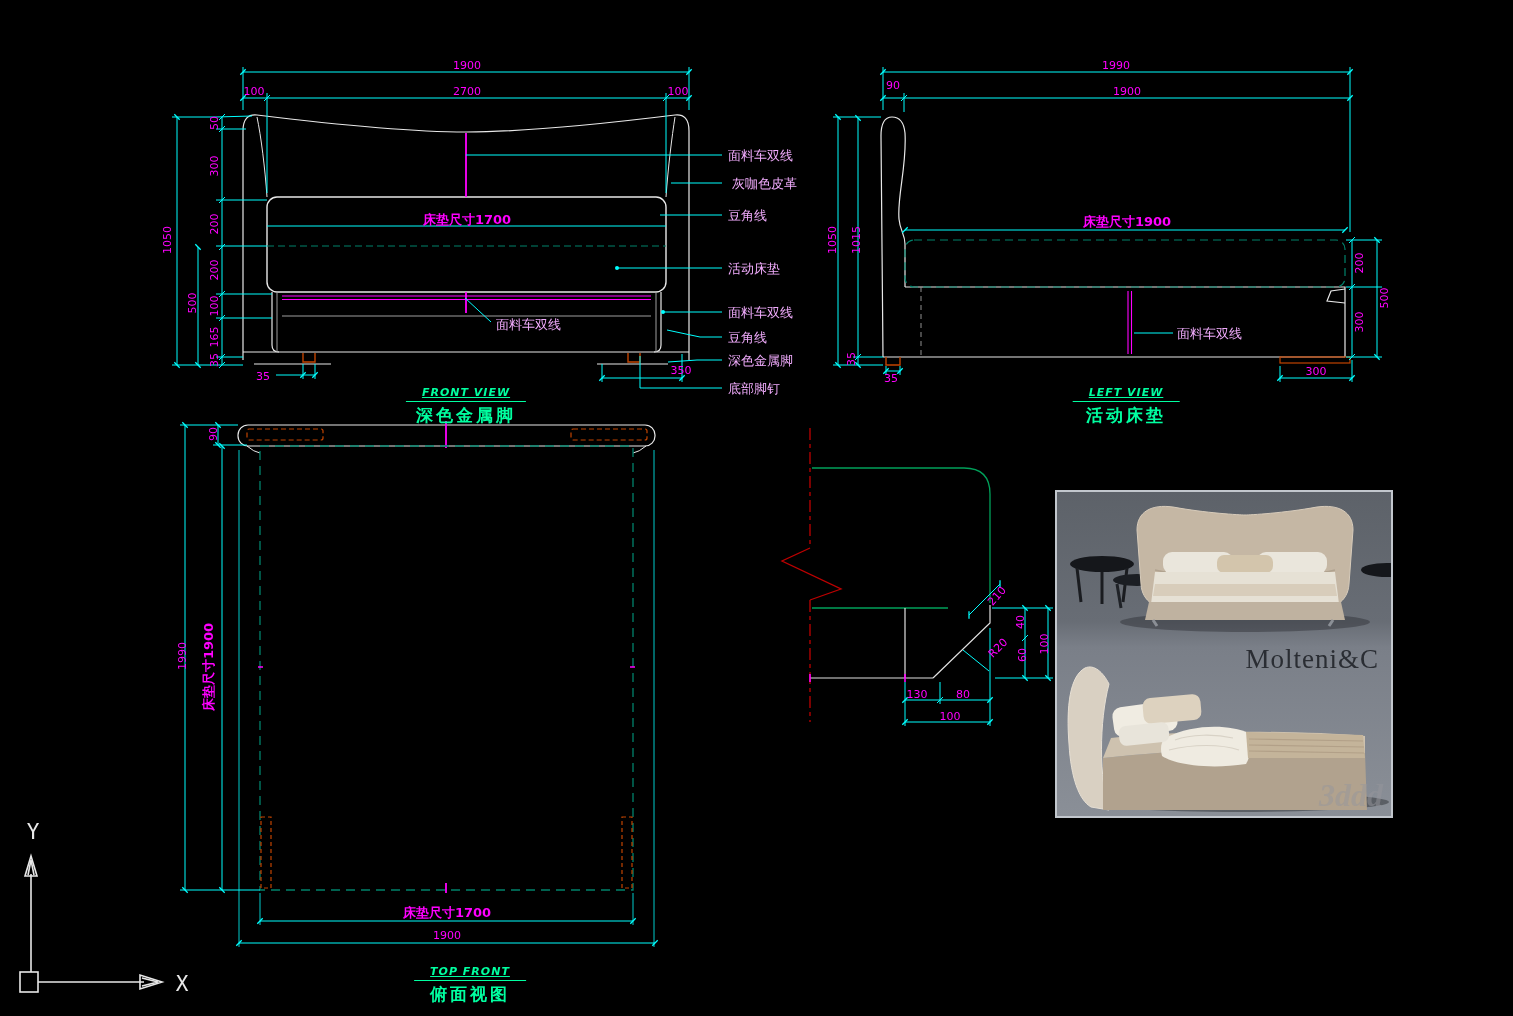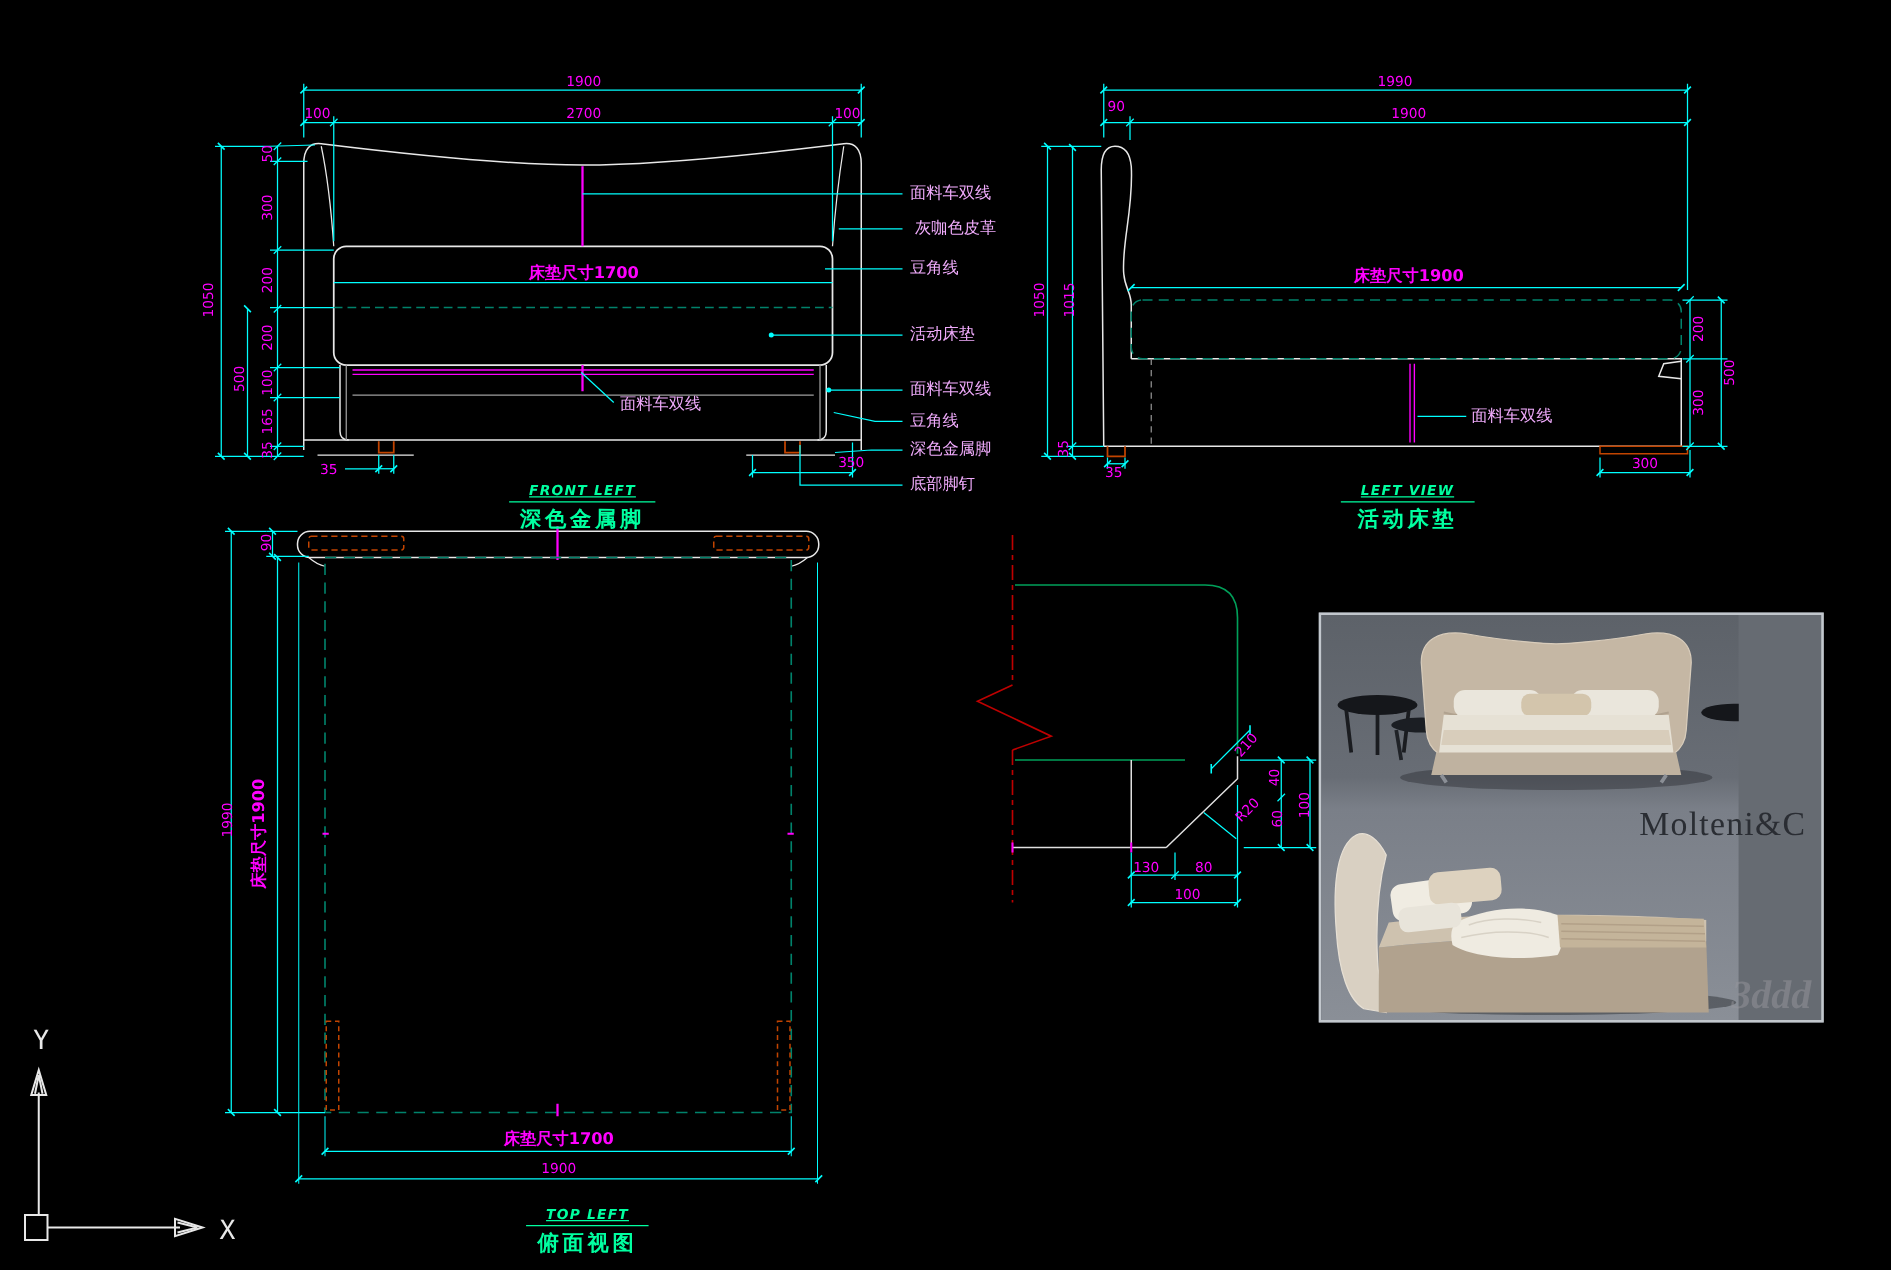--- a/index.html
+++ b/index.html
@@ -10,21 +10,21 @@
        transform:translate(-50%,-50%);}
   .lbl.big{font-size:13px;font-weight:bold;}
   .ann{position:absolute;color:#f0abfc;font-size:13px;line-height:1;white-space:nowrap;
        transform:translate(0,-50%);}
   .vtitle{position:absolute;transform:translate(-50%,0);text-align:center;color:#00FFA0;}
   .vtitle .en{display:inline-block;font-size:11px;font-style:italic;font-weight:bold;
        letter-spacing:1px;text-decoration:underline;border-bottom:1px solid #00FFA0;padding:0 16px 2px;}
   .vtitle .zh{font-size:17px;font-weight:bold;letter-spacing:3px;margin-top:2px;}
   .axis{position:absolute;color:#E8E8E8;font-size:21px;
        font-family:"DejaVu Sans Mono","Liberation Mono",monospace;transform:translate(-50%,-50%);}
-  #photo{position:absolute;left:1055px;top:490px;width:404px;height:328px;box-sizing:border-box;
+  #photo{position:absolute;left:1055px;top:490px;width:338px;height:328px;box-sizing:border-box;
        border:2px solid #c2c7cd;background:#666b72;}
   #photo svg{position:absolute;left:0;top:0;}
   .brand{position:absolute;right:12px;top:152px;color:#2a2d33;font-size:27px;letter-spacing:1px;
        font-family:"Liberation Serif","DejaVu Serif",serif;}
   .wm{position:absolute;right:8px;bottom:2px;color:rgba(150,150,155,0.5);font-size:32px;
        font-weight:bold;font-style:italic;font-family:Liberation Serif, serif;}
 </style>
 </head>
 <body>
 
@@ -165,29 +165,29 @@
     <path d="M31,972 L31,874"></path>
     <path d="M31,856 L25,876 L37,876 Z"></path>
     <path d="M31,860 L28,875 M31,860 L34,875"></path>
     <path d="M38,982 L144,982"></path>
     <path d="M162,982 L140,975 L140,989 Z"></path>
     <path d="M158,982 L142,978 M158,982 L142,986"></path>
   </g>
 </svg>
 
 <div class="vtitle" style="left:466px;top:381px;">
-  <div class="en">FRONT LEFT</div>
+  <div class="en">FRONT VIEW</div>
   <div class="zh">深色金属脚</div>
 </div>
 <div class="vtitle" style="left:1126px;top:381px;">
   <div class="en">LEFT VIEW</div>
   <div class="zh">活动床垫</div>
 </div>
 <div class="vtitle" style="left:470px;top:960px;">
-  <div class="en">TOP LEFT</div>
+  <div class="en">TOP FRONT</div>
   <div class="zh">俯面视图</div>
 </div>
 
 <div class="axis" style="left:33px;top:832px;">Y</div>
 <div class="axis" style="left:182px;top:984px;">X</div>
 
 <div id="labels">
       <div class="lbl" style="left: 467px; top: 65px; transform: translate(-50%, -50%);">1900</div>
       <div class="lbl" style="left: 254px; top: 91px; transform: translate(-50%, -50%);">100</div>
       <div class="lbl" style="left: 467px; top: 91px; transform: translate(-50%, -50%);">2700</div>

